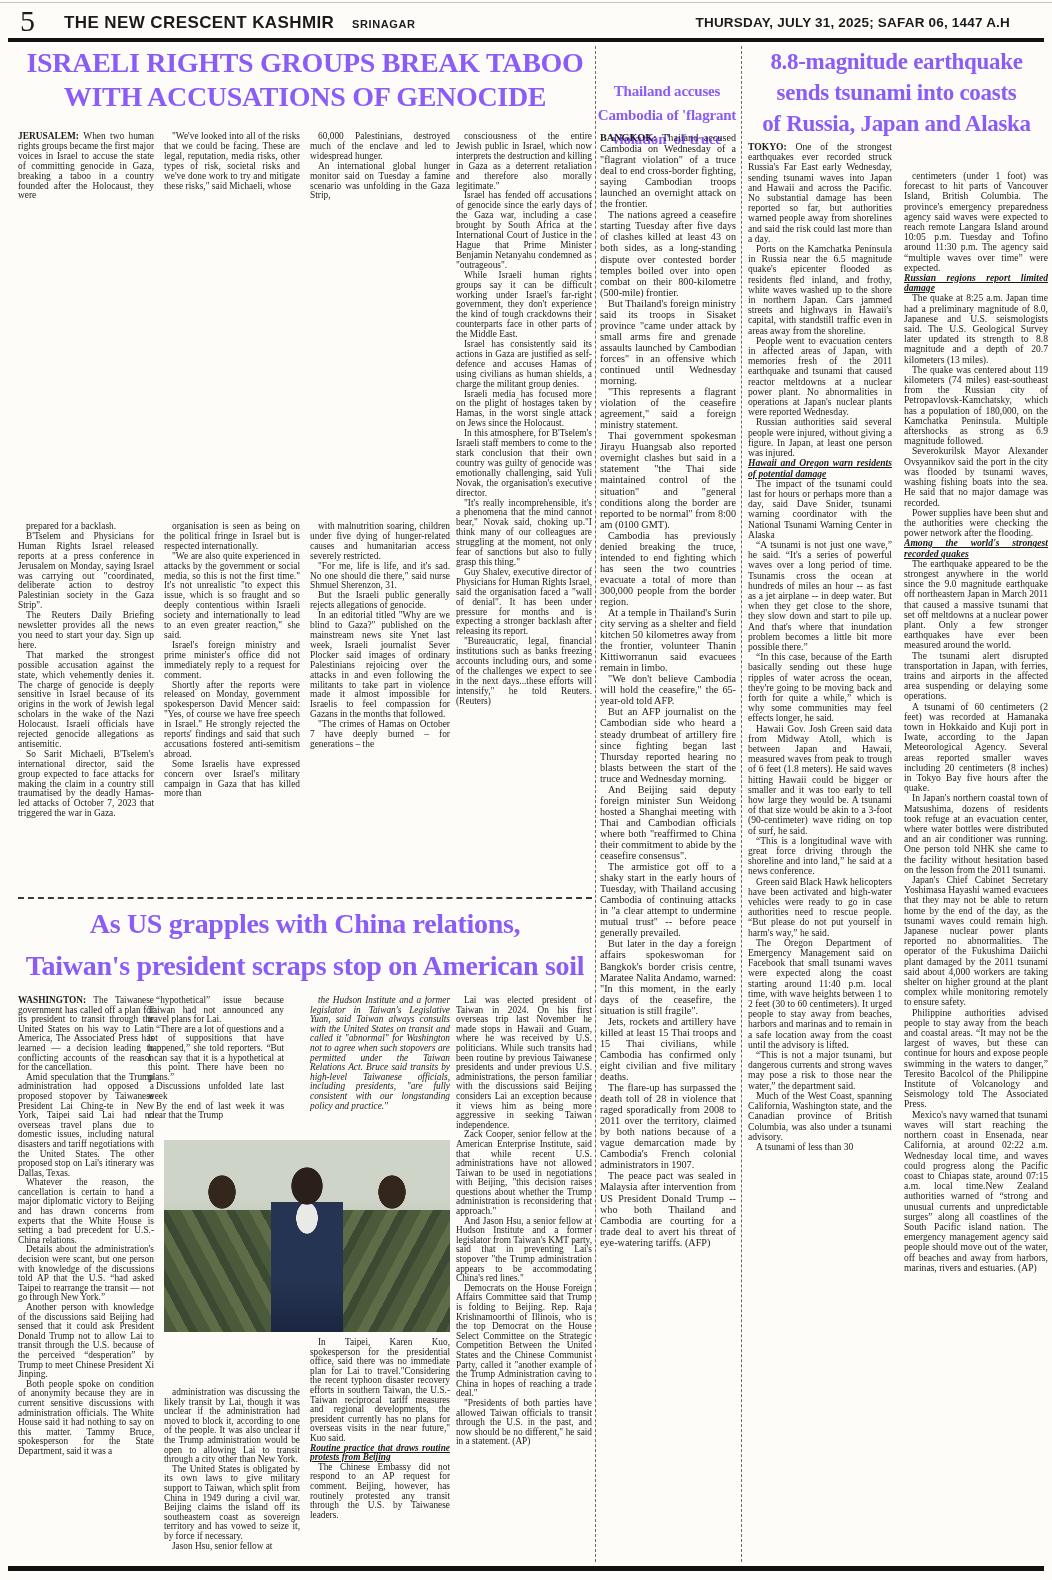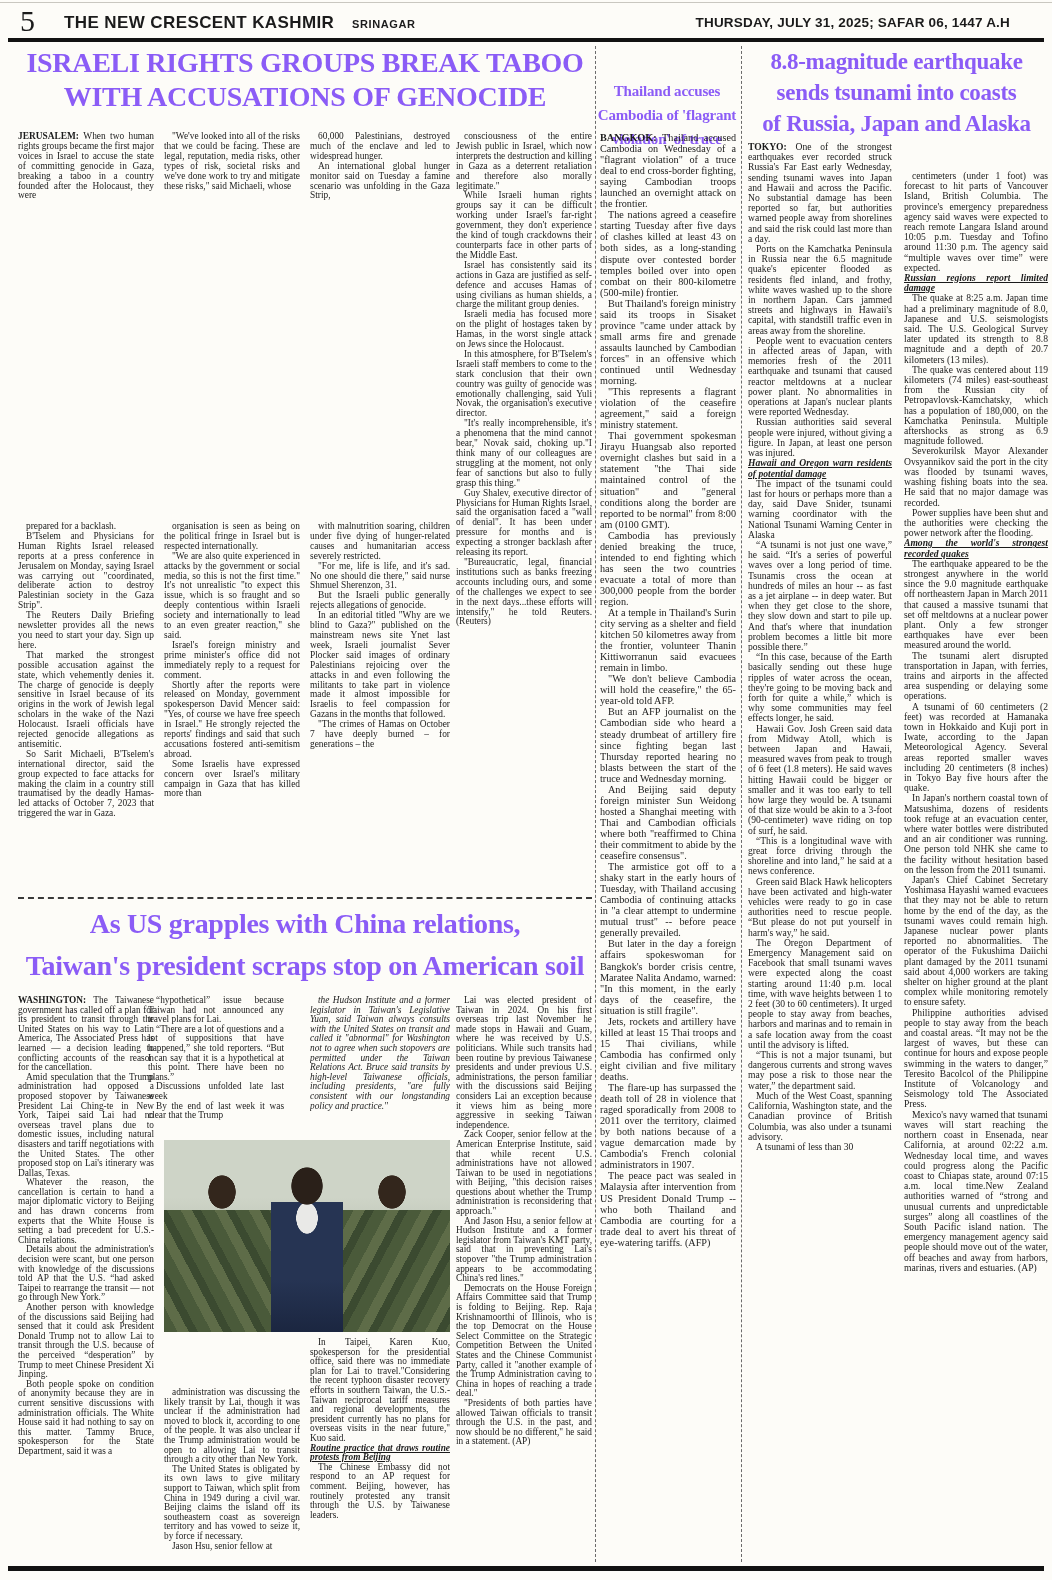--- a/index.html
+++ b/index.html
@@ -137,20 +137,21 @@
     </div>
   <div class="col isr i-c3b">
       <p>with malnutrition soaring, children under five dying of hunger-related causes and humanitarian access severely restricted.</p>
       <p>"For me, life is life, and it's sad. No one should die there," said nurse Shmuel Sherenzon, 31.</p>
       <p>But the Israeli public generally rejects allegations of genocide.</p>
       <p>In an editorial titled "Why are we blind to Gaza?" published on the mainstream news site Ynet last week, Israeli journalist Sever Plocker said images of ordinary Palestinians rejoicing over the attacks in and even following the militants to take part in violence made it almost impossible for Israelis to feel compassion for Gazans in the months that followed.</p>
       <p>"The crimes of Hamas on October 7 have deeply burned – for generations – the</p>
     </div>
   <div class="col isr i-c4">
       <p>consciousness of the entire Jewish public in Israel, which now interprets the destruction and killing in Gaza as a deterrent retaliation and therefore also morally legitimate."</p>
+      <p>Israel has fended off accusations of genocide since the early days of the Gaza war, including a case brought by South Africa at the International Court of Justice in the Hague that Prime Minister Benjamin Netanyahu condemned as "outrageous".</p>
       <p>While Israeli human rights groups say it can be difficult working under Israel's far-right government, they don't experience the kind of tough crackdowns their counterparts face in other parts of the Middle East.</p>
       <p>Israel has consistently said its actions in Gaza are justified as self-defence and accuses Hamas of using civilians as human shields, a charge the militant group denies.</p>
       <p>Israeli media has focused more on the plight of hostages taken by Hamas, in the worst single attack on Jews since the Holocaust.</p>
       <p>In this atmosphere, for B'Tselem's Israeli staff members to come to the stark conclusion that their own country was guilty of genocide was emotionally challenging, said Yuli Novak, the organisation's executive director.</p>
       <p>"It's really incomprehensible, it's a phenomena that the mind cannot bear," Novak said, choking up."I think many of our colleagues are struggling at the moment, not only fear of sanctions but also to fully grasp this thing."</p>
       <p>Guy Shalev, executive director of Physicians for Human Rights Israel, said the organisation faced a "wall of denial". It has been under pressure for months and is expecting a stronger backlash after releasing its report.</p>
       <p>"Bureaucratic, legal, financial institutions such as banks freezing accounts including ours, and some of the challenges we expect to see in the next days...these efforts will intensify," he told Reuters. (Reuters)</p>
     </div>
   <div class="hdash"></div>
 

